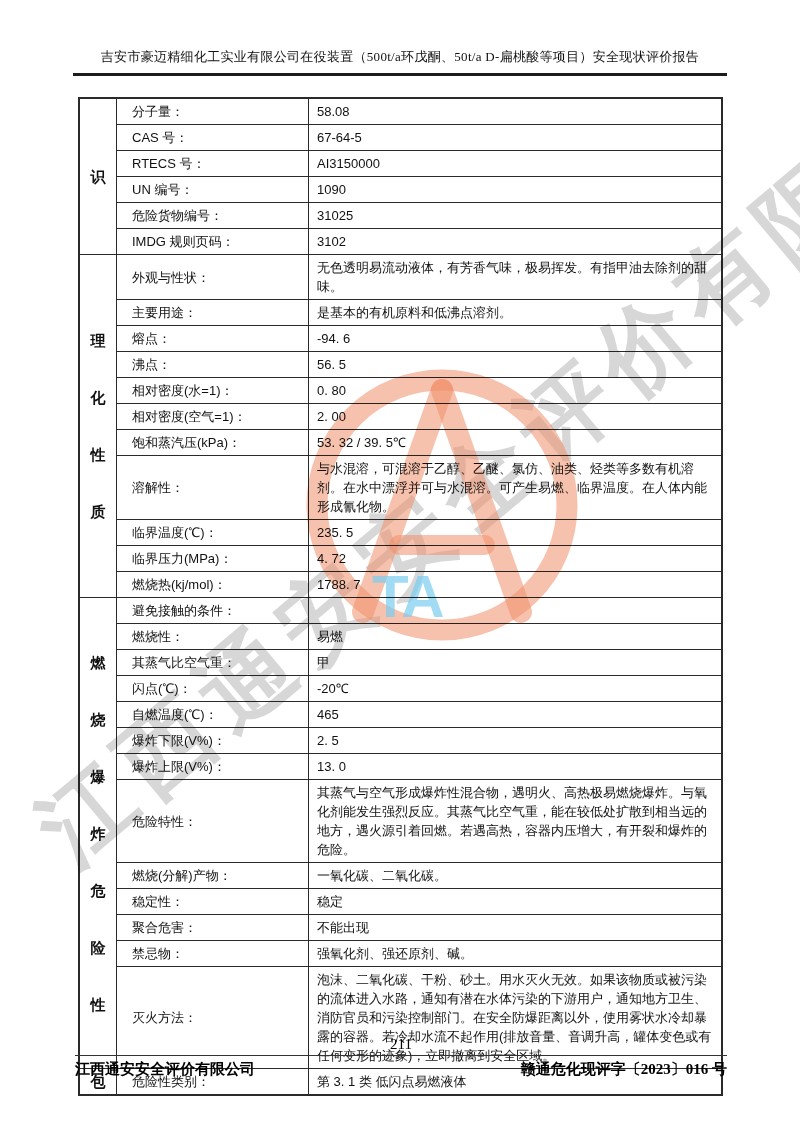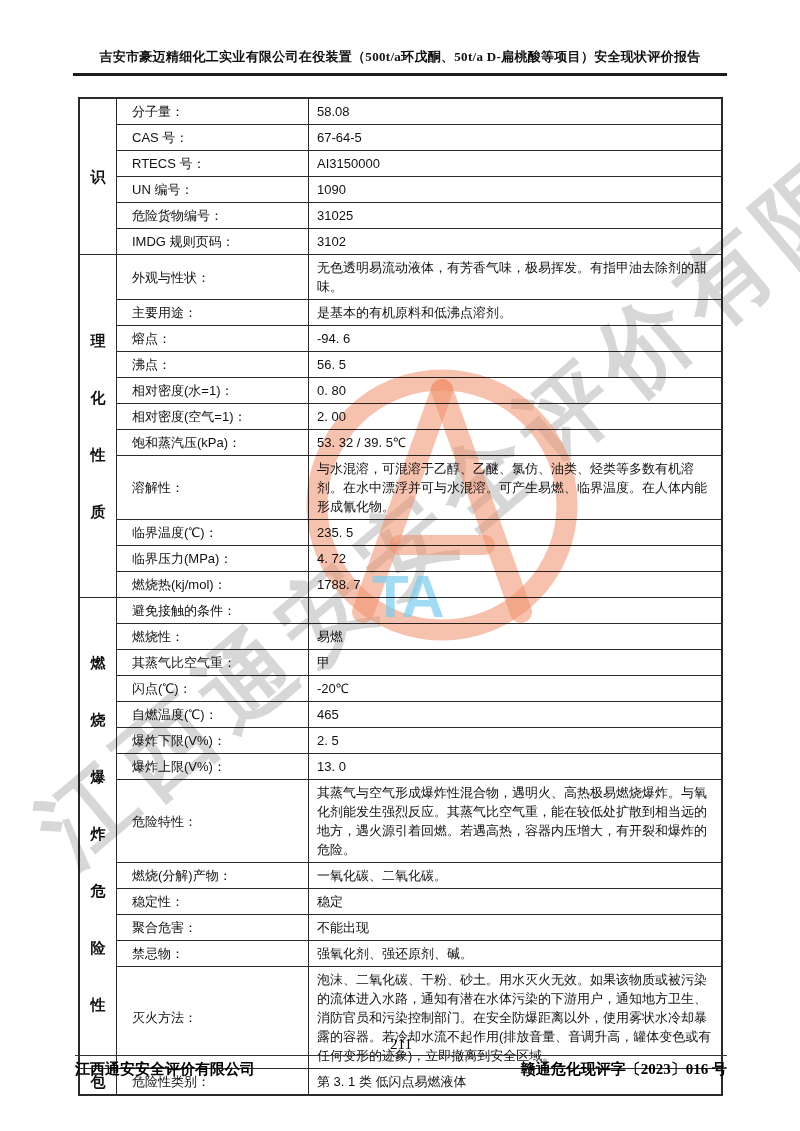--- a/index.html
+++ b/index.html
@@ -7,21 +7,21 @@
     position:relative; width:800px; height:1131px; margin:0 auto;
     background:#ffffff; overflow:hidden;
     font-family:"Liberation Sans", sans-serif; color:#111;
   }
   
   .doc-header {
     position:absolute; left:73px; top:48px; width:654px;
     text-align:center; border-bottom:3px solid #1c1c1c; padding-bottom:7px;
     font-family:"Liberation Serif", serif;
   }
-  .doc-title { font-size:13px; font-weight:bold; letter-spacing:0.3px; white-space:nowrap; }
+  .doc-title { font-size:13px; font-weight:normal; letter-spacing:0.3px; white-space:nowrap; }
   
   .msds-table {
     position:absolute; left:78px; top:97px; width:645px;
     border-collapse:collapse; table-layout:fixed;
     border:2px solid #2a2a2a;
   }
   .msds-table td {
     border:1px solid #2a2a2a;
     font-size:13px; line-height:19px; vertical-align:middle;
     padding:3px 8px; word-break:break-all;

